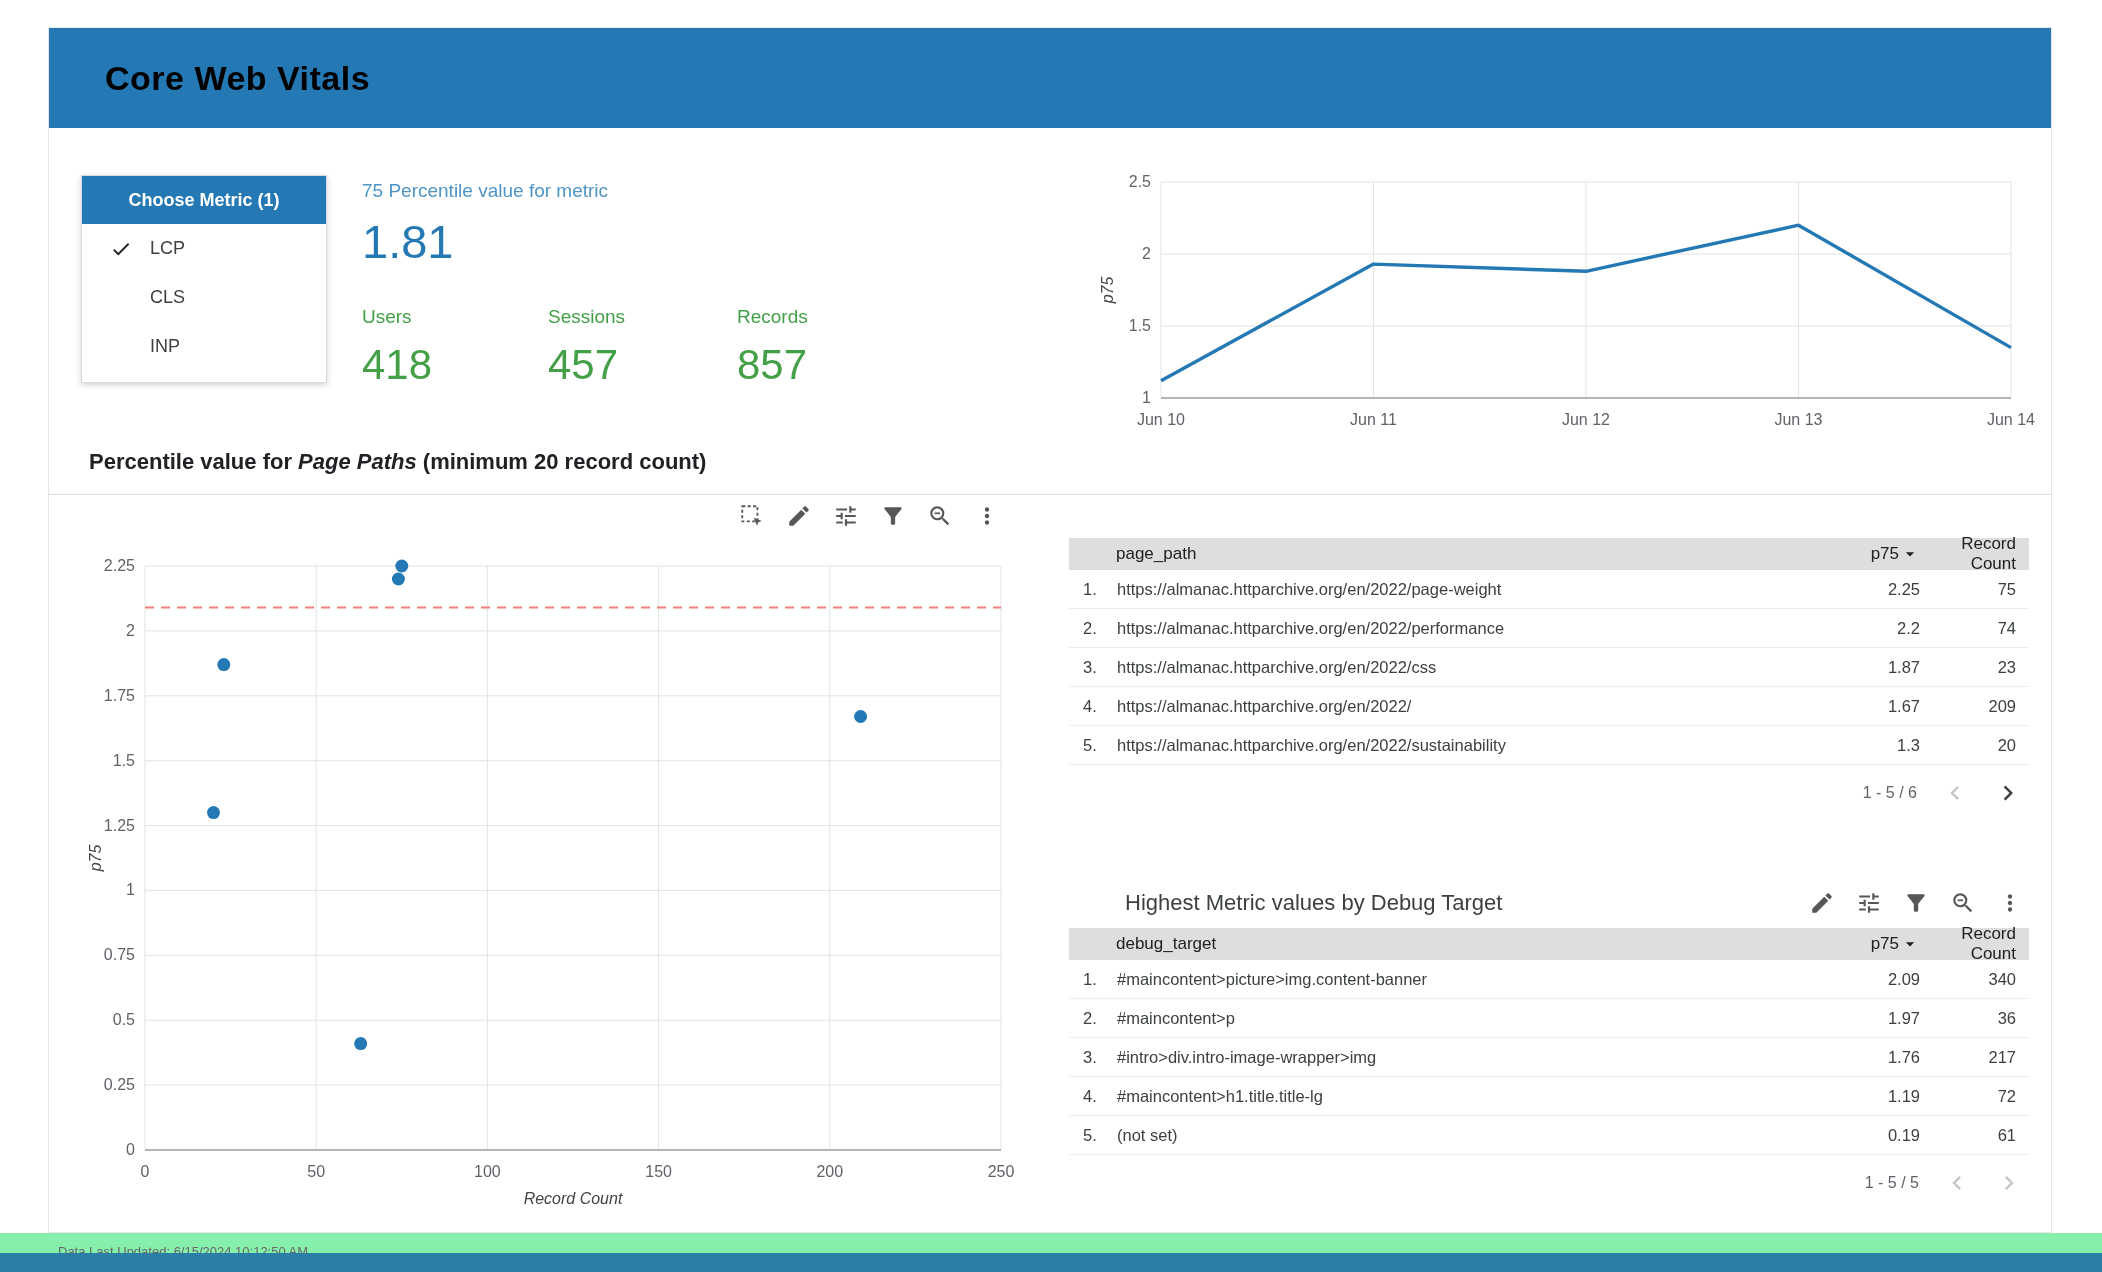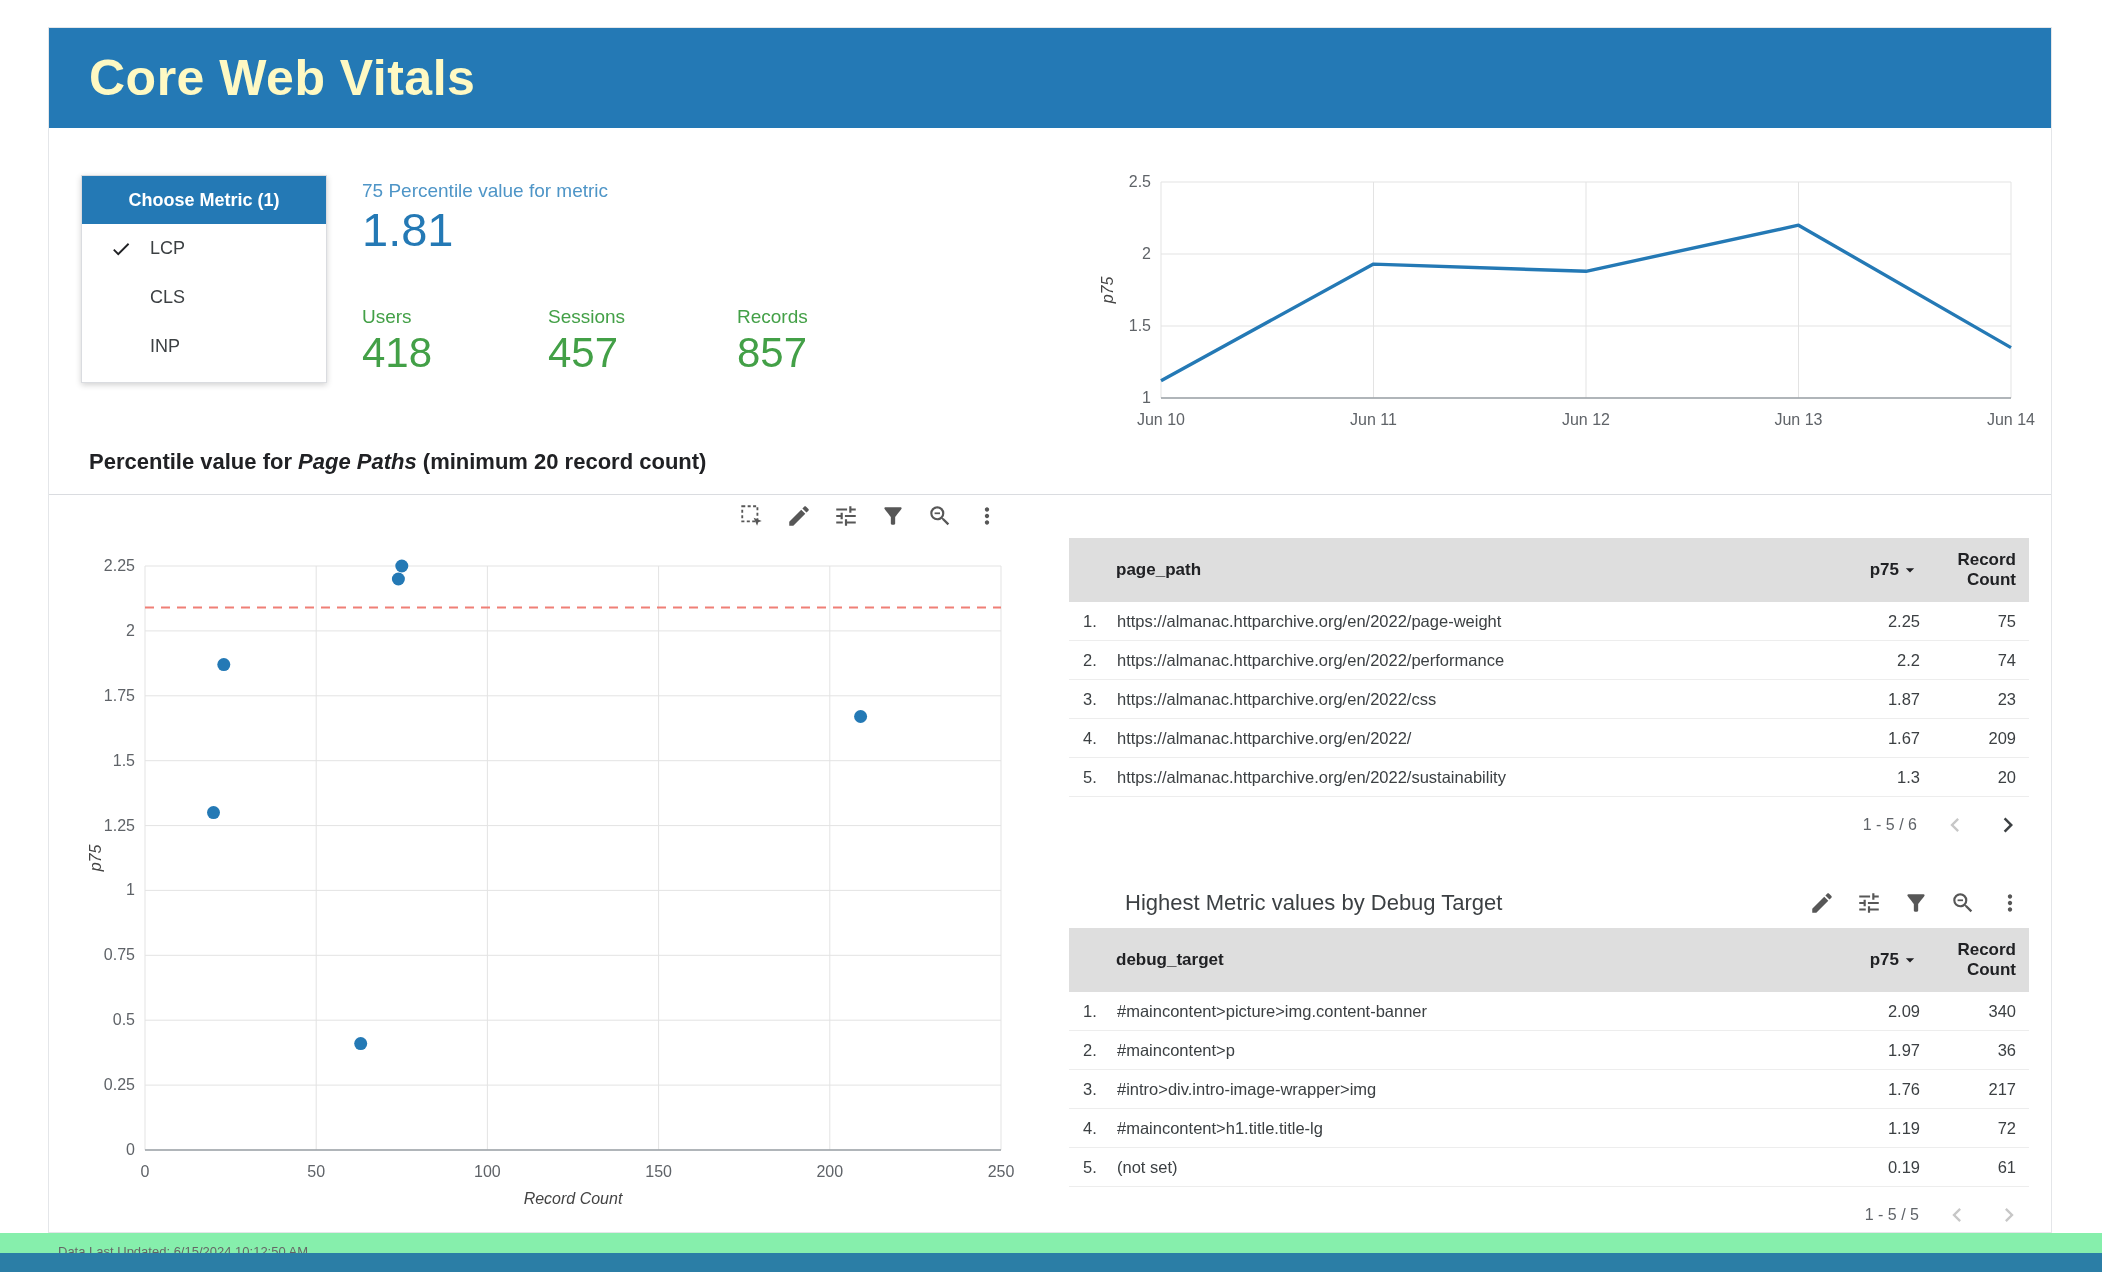--- a/index.html
+++ b/index.html
@@ -3,35 +3,35 @@
 <meta charset="utf-8">
 <style>
   *{box-sizing:border-box;margin:0;padding:0}
   html,body{background:#fff}
   body{font-family:"Liberation Sans",sans-serif;color:#3c4043}
   .page{position:relative;width:2102px;height:1272px;overflow:hidden;background:#fff}
   .report{position:absolute;left:48px;top:27px;width:2004px;height:1206px;border:1px solid #e4e6e9;background:#fff}
 
   
   .topbar{position:absolute;left:0;top:0;right:0;height:100px;background:var(--blue,#2479b5);display:flex;align-items:center}
-  .topbar h1{color:#fef9c3;font-size:50px;font-weight:bold;padding-left:40px;letter-spacing:.5px}
+  .topbar h1{color:#000000;font-size:34px;font-weight:bold;padding-left:56px;letter-spacing:.5px}
   .datepick{position:absolute;right:26px;top:19px;width:348px;height:62px;background:#f2f2f2;border:1px solid #cfd4d9;border-radius:3px;display:flex;align-items:center;justify-content:space-between;padding:0 10px 0 26px;font-size:19px;color:#3c4043;cursor:pointer}
   .datepick .ic{width:30px;height:30px;fill:#5f6368}
 
   
   .metric-card{position:absolute;left:32px;top:147px;width:246px;height:208px;background:#fff;border:1px solid #dadce0;box-shadow:0 2px 6px rgba(0,0,0,.18);z-index:5}
   .metric-head{height:48px;background:var(--blue,#2479b5);color:#fff;font-weight:bold;font-size:18px;display:flex;align-items:center;justify-content:center;cursor:pointer}
   .metric-opt{height:49px;display:flex;align-items:center;padding-left:28px;font-size:18px;color:#3c4043;cursor:pointer}
   .metric-opt .ck{width:40px;display:flex;align-items:center}
   .metric-opt .ck .ic{width:22px;height:22px;fill:#202124}
 
   
   .score{position:absolute}
   .sc-label{font-size:19px;display:block}
-  .sc-value{display:block;margin-top:4px;line-height:1.02}
+  .sc-value{display:block;margin-top:16px;line-height:1.02}
   .score.blue .sc-label{color:#4e95c7}
   .score.blue .sc-value{color:var(--blue,#2479b5);font-size:47px}
   .score.green .sc-label{color:var(--green,#43a047)}
   .score.green .sc-value{color:var(--green,#43a047);font-size:42px}
 
   
   .linechart{position:absolute;left:1048px;top:140px;width:930px;height:270px}
   .scatter{position:absolute;left:36px;top:520px;width:940px;height:670px}
   svg.chart{overflow:visible;display:block}
   line.grid{stroke:#e3e3e3;stroke-width:1}
@@ -45,21 +45,21 @@
   .icon-btn{width:26px;height:26px;cursor:pointer}
   .icon-btn .ic{width:26px;height:26px;fill:#575757}
 
   
   .table-wrap{position:absolute;left:1020px;width:960px}
   #t1{top:506px}
   #t2{top:854px}
   .t-toolbar{height:42px;display:flex;align-items:center}
   .t-title{margin-left:56px;font-size:22px;font-weight:400;color:#3c4043}
   .t-icons{margin-left:auto;display:flex;align-items:center;gap:21px;padding-right:6px}
-  .thead{margin-top:4px;height:64px;background:var(--thead,#dedede);display:flex;align-items:center;padding:0 13px 0 14px;font-weight:bold;font-size:17px;color:#202124}
+  .thead{margin-top:4px;height:32px;background:var(--thead,#dedede);display:flex;align-items:center;padding:0 13px 0 14px;font-weight:normal;font-size:17px;color:#202124}
   .th-dim{flex:1;padding-left:33px}
   .th-val{width:120px;display:flex;justify-content:flex-end;align-items:center;cursor:pointer}
   .th-val .ic{width:20px;height:20px;fill:#202124;margin-left:1px}
   .th-cnt{width:96px;text-align:right;line-height:1.15}
   .trow{height:39px;display:flex;align-items:center;padding:0 13px 0 14px;border-bottom:1px solid #ededed;font-size:16.5px;color:#3c4043;cursor:pointer}
   .trow .idx{width:34px}
   .trow .dim{flex:1;white-space:nowrap;overflow:hidden;text-overflow:ellipsis}
   .trow .val{width:120px;text-align:right}
   .trow .cnt{width:96px;text-align:right}
   .t-pager{margin-top:4px;height:48px;display:flex;align-items:center;justify-content:flex-end;gap:24px;padding-right:6px;font-size:16px;color:#5f6368}

